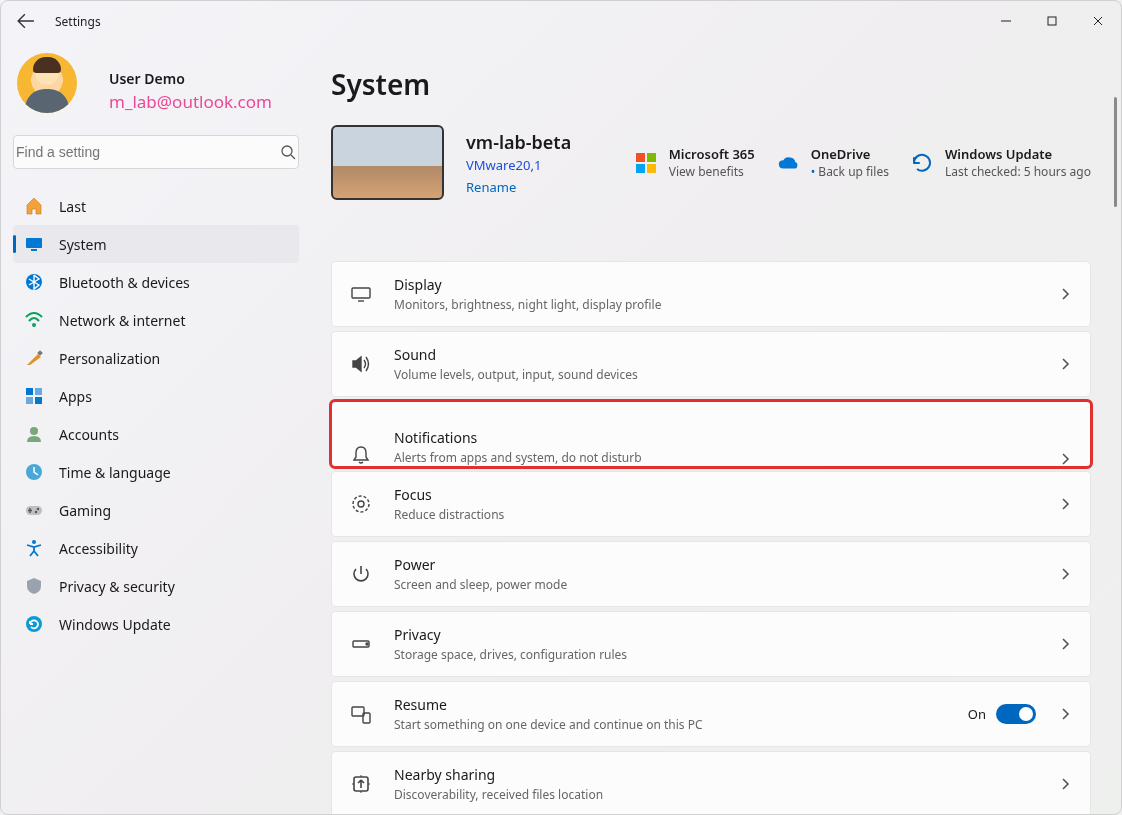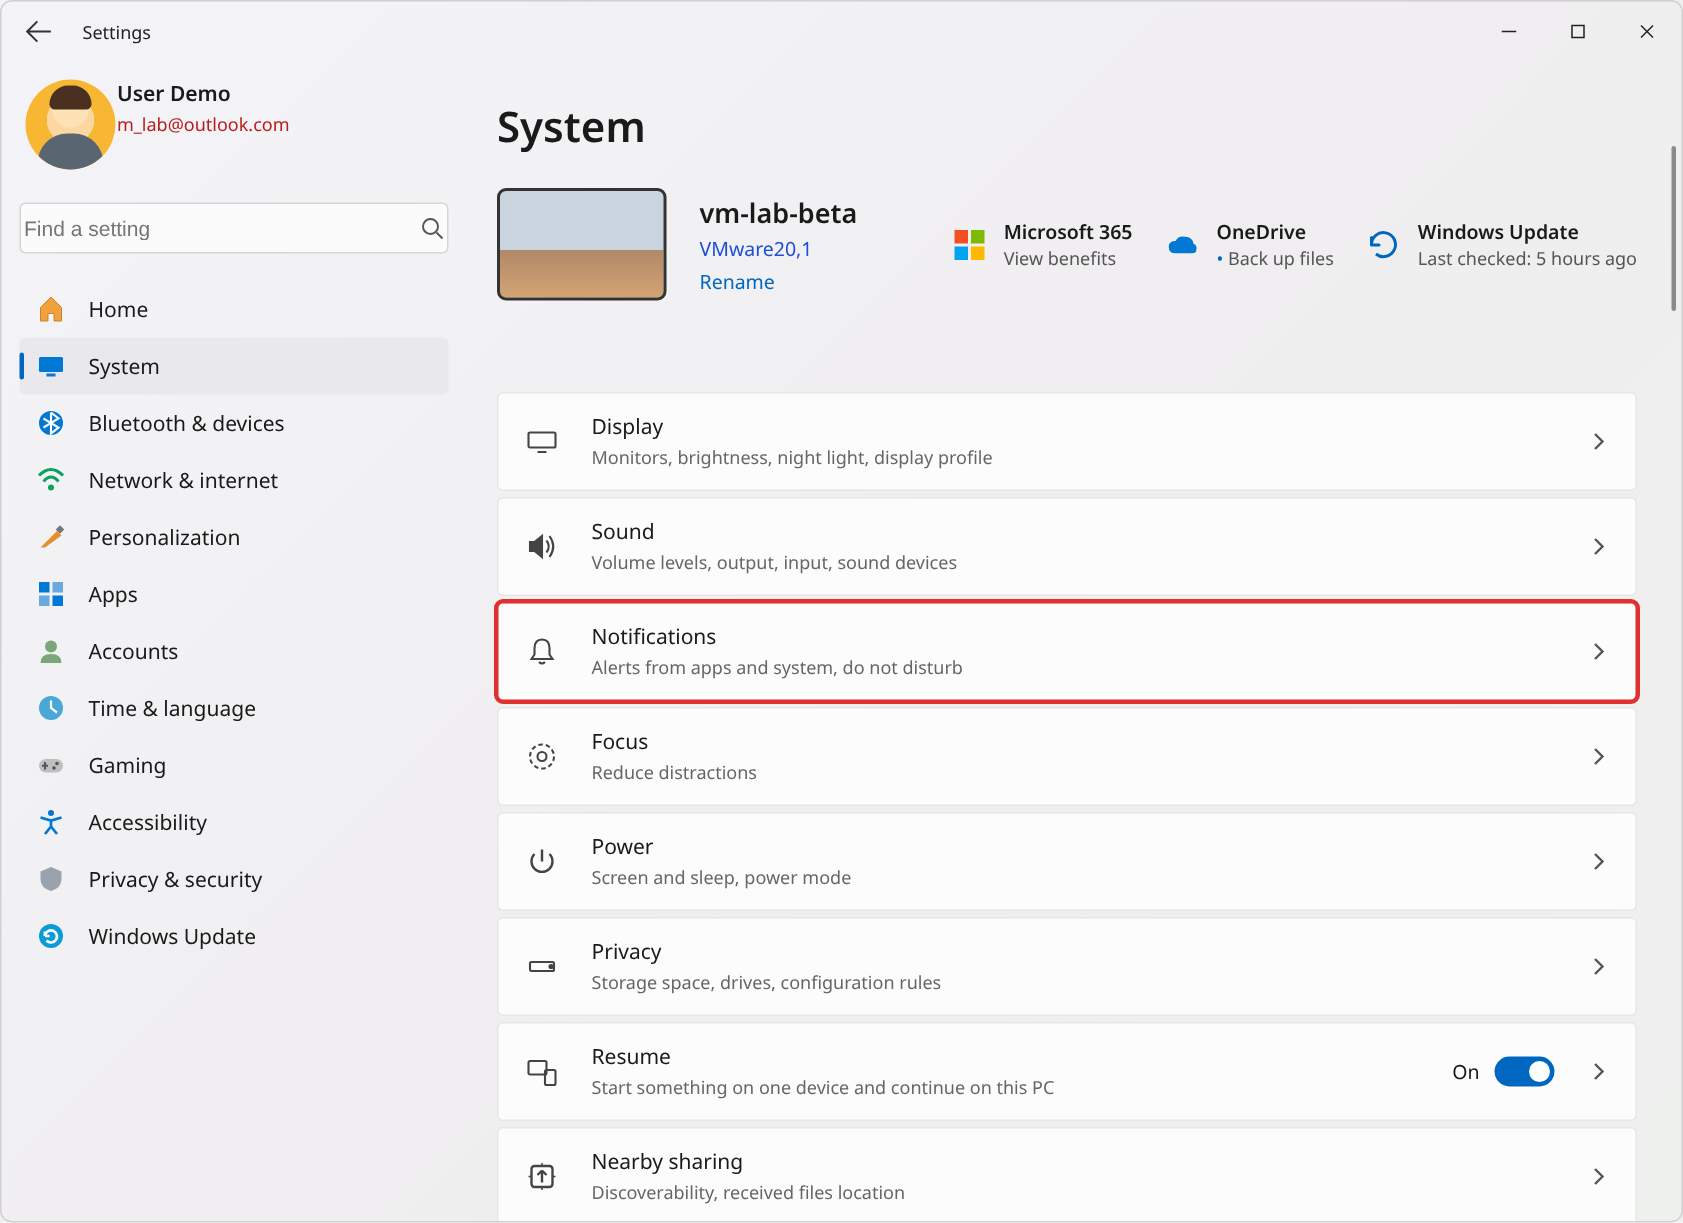--- a/index.html
+++ b/index.html
@@ -26,27 +26,27 @@
   .winctrl { position: absolute; right: 0; top: 0; height: 40px; display:flex;}
   .winctrl div { width: 46px; height: 40px; display:flex; align-items:center; justify-content:center; cursor:pointer;}
   .winctrl svg { width: 10px; height: 10px; }
   
   .wrap { display:flex; height: calc(100% - 40px); }
   .sidebar { width: 310px; padding: 12px 12px 8px 12px; flex-shrink:0;}
   .main { flex:1; padding: 8px 30px 0 20px; overflow-y:auto; position:relative;}
   .main::-webkit-scrollbar{width:4px;}
   .main::-webkit-scrollbar-thumb{background:#888;border-radius:2px;}
   
-  .userblock{display:flex;align-items:flex-start;gap:1px;margin-bottom:22px;padding-left:4px;}
+  .userblock{display:flex;align-items:flex-end;gap:32px;margin-bottom:22px;padding-left:4px;}
   .avatar{width:60px;height:60px;border-radius:50%;background:radial-gradient(circle at 50% 45%, #fdd7a2 35%, #f7b733 36% 100%);position:relative;overflow:hidden;}
   .avatar::before{content:"";position:absolute;top:8px;left:18px;width:24px;height:24px;background:#fde2b5;border-radius:50%;}
   .avatar::after{content:"";position:absolute;top:4px;left:16px;width:28px;height:16px;background:#4a3020;border-radius:14px 14px 4px 4px;}
   .avatar .body{position:absolute;bottom:-4px;left:8px;width:44px;height:28px;background:#5a6572;border-radius:20px 20px 0 0;}
   .uname{font-size:14px;font-weight:600;}
-  .uemail{font-size:12px;color:#b91c1c;margin-top:2px;}
+  .uemail{font-size:17px;color:#ec4899;margin-top:2px;}
   
   .search{height:34px;border:1px solid #d6d6d6;background:#fbfbfc;border-radius:4px;display:flex;align-items:center;padding:0 2px;margin-bottom:18px;}
   .search input{flex:1;border:none;background:transparent;outline:none;font-size:14px;color:#555;}
   .search .sicon{width:16px;height:16px;color:#555;}
   
   .navitem{height:38px;display:flex;align-items:center;gap:16px;padding:0 12px;border-radius:4px;cursor:pointer;font-size:14px;position:relative;}
   .navitem.active{background:#e9e8ec;}
   .navitem.active::before{content:"";position:absolute;left:0;top:10px;bottom:10px;width:3px;background:#0067c0;border-radius:2px;}
   .navitem .nicon{width:18px;height:18px;display:flex;align-items:center;justify-content:center;}
   
@@ -57,21 +57,21 @@
   .devname{font-size:18px;font-weight:600;}
   .devmodel{font-size:13px;color:#1d4ed8;}
   .devrename{font-size:13px;color:#0067c0;cursor:pointer;margin-top:2px;}
   .quicklink{display:flex;align-items:center;gap:12px;}
   .quicklink .qicon{width:22px;height:22px;}
   .quicklink .qtitle{font-size:13px;font-weight:600;}
   .quicklink .qsub{font-size:12px;color:#555;}
   .quicklink .qsub.dot::before{content:"• ";color:#0067c0;}
   
   .card{background:#fcfcfd;border:1px solid #e6e6e6;border-radius:4px;height:66px;display:flex;align-items:center;padding:0 18px;margin-bottom:4px;cursor:pointer;gap:22px;}
-  .card.highlight{outline:3px solid #e03030;outline-offset:-1px;}
+  .card.highlight{outline:3px solid #e03030;outline-offset:-1px;align-items:flex-end;}
   .card .cicon{width:22px;height:22px;color:#444;flex-shrink:0;display:flex;align-items:center;justify-content:center;}
   .card .ctext{flex:1;}
   .card .ctitle{font-size:14px;}
   .card .csub{font-size:12px;color:#666;margin-top:2px;}
   .card .chev{width:14px;height:14px;color:#555;}
   .toggle-group{display:flex;align-items:center;gap:10px;}
   .toggle-label{font-size:13px;}
   .toggle{width:40px;height:20px;background:#0067c0;border-radius:10px;position:relative;}
   .toggle::after{content:"";position:absolute;right:3px;top:3px;width:14px;height:14px;background:#fff;border-radius:50%;}
   .scroll-indicator{position:absolute;right:4px;top:56px;width:3px;height:110px;background:#8a8a8a;border-radius:2px;}
@@ -124,21 +124,21 @@
           <path d="M11 11 L15 15"></path>
         </svg>
     </div>
     <div id="navlist">
         <div class="navitem">
           <span class="nicon">
             <svg viewBox="0 0 18 18">
               <path d="M2 8 L9 1 L16 8 V17 H11 V12 H7 V17 H2 Z" fill="#f2a23c" stroke="#c77a1f" stroke-width="0.6"></path>
             </svg>
           </span>
-          <span>Home</span>
+          <span>Last</span>
         </div>
         <div class="navitem active">
           <span class="nicon">
             <svg viewBox="0 0 18 18">
               <rect x="1" y="3" width="16" height="10" rx="1" fill="#0078d4"></rect>
               <rect x="6" y="14" width="6" height="2" fill="#0078d4"></rect>
             </svg>
           </span>
           <span>System</span>
         </div>

